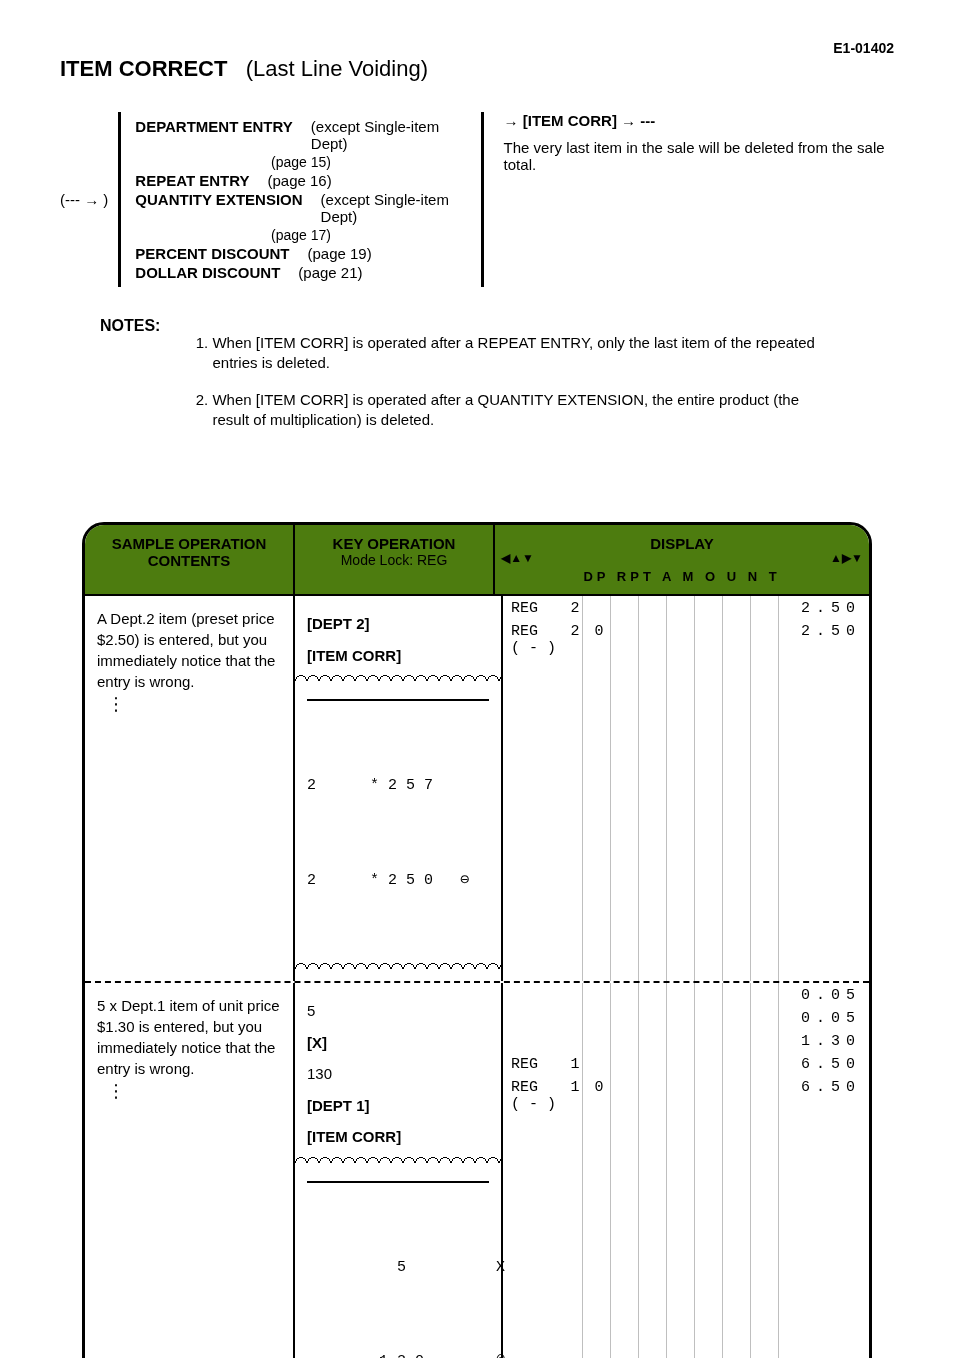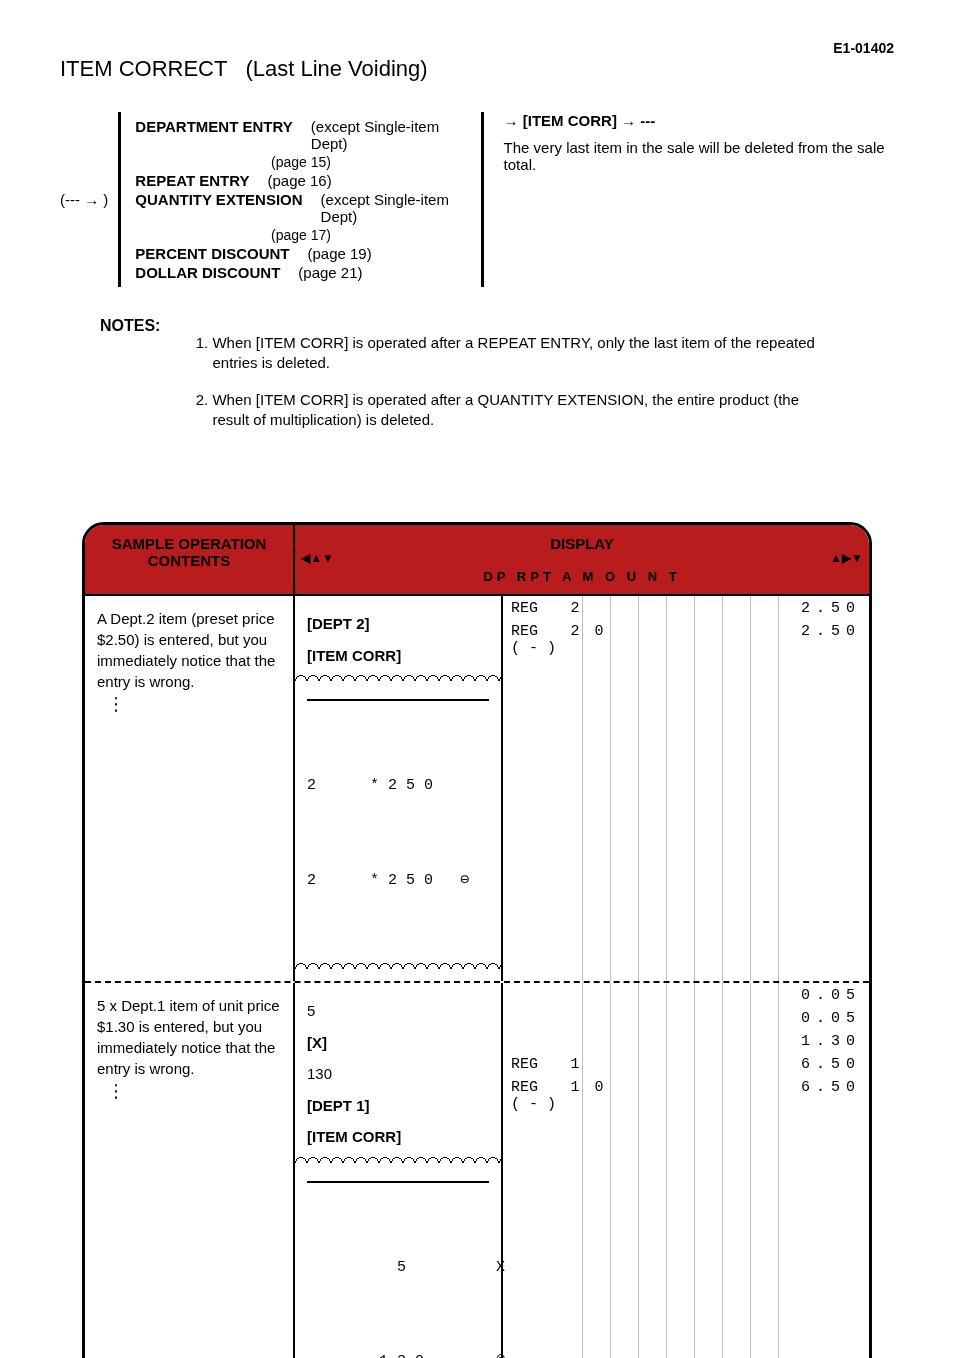--- a/index.html
+++ b/index.html
@@ -12,21 +12,21 @@
     width: 954px;
     min-height: 1358px;
     background: #fff;
   }
   .doc-id {
     text-align: right;
     font-weight: bold;
     font-size: 14px;
   }
   .page-title { font-size: 22px; margin-bottom: 30px; }
-  .page-title .bold { font-weight: normal; }
+  .page-title .bold { font-weight: bold; }
 
   
   .diagram { display: flex; align-items: stretch; margin-bottom: 30px; gap: 10px; }
   .diag-left { display: flex; align-items: center; white-space: nowrap; font-size: 15px; }
   .diag-mid { border-left: 3px solid #000; border-right: 3px solid #000; padding: 4px 14px; }
   .diag-mid .row { display: flex; gap: 18px; font-size: 15px; margin: 2px 0; }
   .diag-mid .row .lbl { font-weight: bold; white-space: nowrap; }
   .diag-mid .sub { font-size: 14px; margin-left: 0; text-align: center; }
   .diag-right { padding-left: 10px; font-size: 15px; }
   .diag-right .hdr { font-weight: bold; margin-bottom: 10px; }
@@ -38,21 +38,21 @@
   .notes li { margin-bottom: 16px; line-height: 1.35; font-size: 15px; }
 
   
   .sample {
     border: 3px solid #000;
     border-radius: 22px;
     overflow: hidden;
     margin: 0 auto;
     width: 790px;
   }
-  .sheader { display: flex; border-bottom: 2px solid #000; background: #b91c1c; }
+  .sheader { display: flex; border-bottom: 2px solid #000; background: #4d7c0f; }
   .sheader > div { padding: 10px 8px; text-align: center; }
   .sh-a { width: 210px; border-right: 2px solid #000; font-weight: bold; font-size: 15px; }
   .sh-b { width: 200px; border-right: 2px solid #000; font-weight: bold; font-size: 15px; }
   .sh-c { flex: 1; font-weight: bold; font-size: 15px; position: relative; }
   .sh-c .subrow {
     display: flex; justify-content: center; gap: 6px; font-size: 13px;
     letter-spacing: 4px; margin-top: 17px;
   }
   .sh-c .carets { position: absolute; top: 26px; left: 6px; font-size: 12px; }
   .sh-c .carets2 { position: absolute; top: 26px; right: 6px; font-size: 12px; }
@@ -165,20 +165,24 @@
   <div class="lbl">NOTES:</div>
   <ol>
     <li>When [ITEM CORR] is operated after a REPEAT ENTRY, only the last item of the repeated entries is deleted.</li>
     <li>When [ITEM CORR] is operated after a QUANTITY EXTENSION, the entire product (the result of multiplication) is deleted.</li>
   </ol>
 </div>
 
 <div class="sample">
   <div class="sheader">
     <div class="sh-a">SAMPLE OPERATION CONTENTS</div>
+    <div class="sh-b">
+      <div class="keyop">KEY OPERATION</div>
+      <div class="modelock">Mode Lock: REG</div>
+    </div>
     <div class="sh-c">
       <div>DISPLAY</div>
       <span class="carets">◀▲▼</span>
       <span class="carets2">▲▶▼</span>
       <div class="subrow">
           <span class="lbls">DP RPT A M O U N T</span>
         </div>
     </div>
   </div>
 
@@ -187,21 +191,21 @@
     <div class="srow">
       <div class="cell-a">
         <span>A Dept.2 item (preset price $2.50) is entered, but you immediately notice that the entry is wrong.</span>
         <div class="vdots">⋮</div>
       </div>
       <div class="cell-b">
         <div class="keyop">[DEPT 2]</div>
         <div class="keyop">[ITEM CORR]</div>
         <div class="receipt-wave"></div>
         <div class="receipt">
-          <div>2      * 2 5 0</div>
+          <div>2      * 2 5 7</div>
           <div>2      * 2 5 0   ⊖</div>
         </div>
         <div class="receipt-wave"></div>
       </div>
       <div class="cell-c">
         <div class="disp-line">
           <span class="mode">REG</span>
           <span class="dp">2</span>
           <span class="rpt"></span>
           <span class="spacer"></span>

